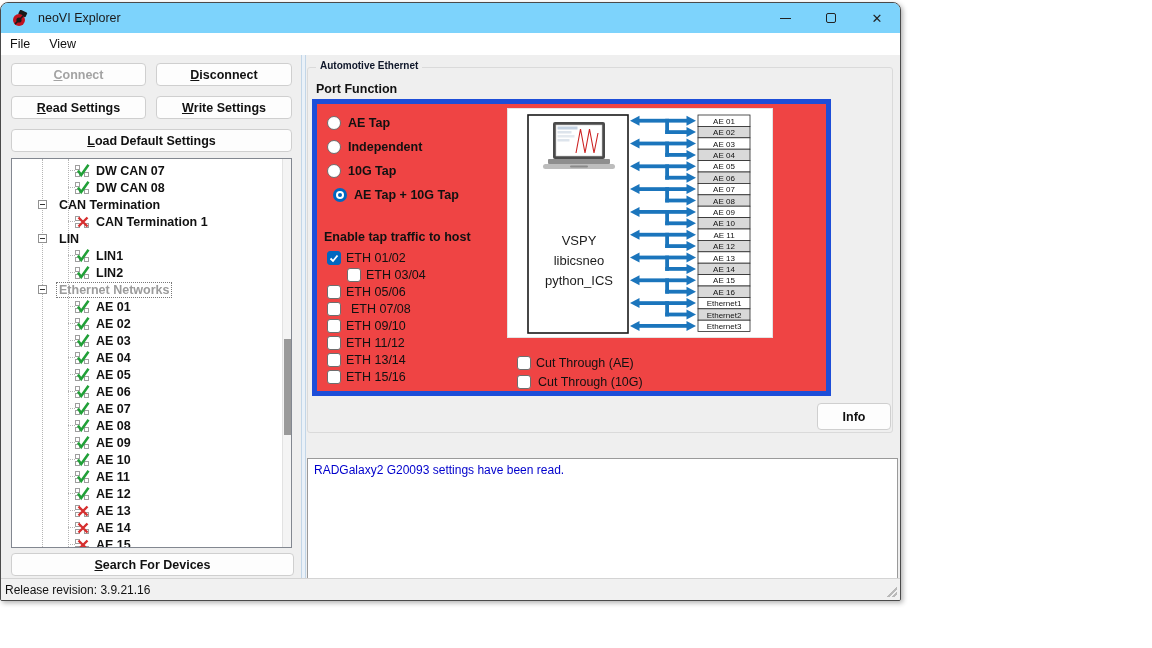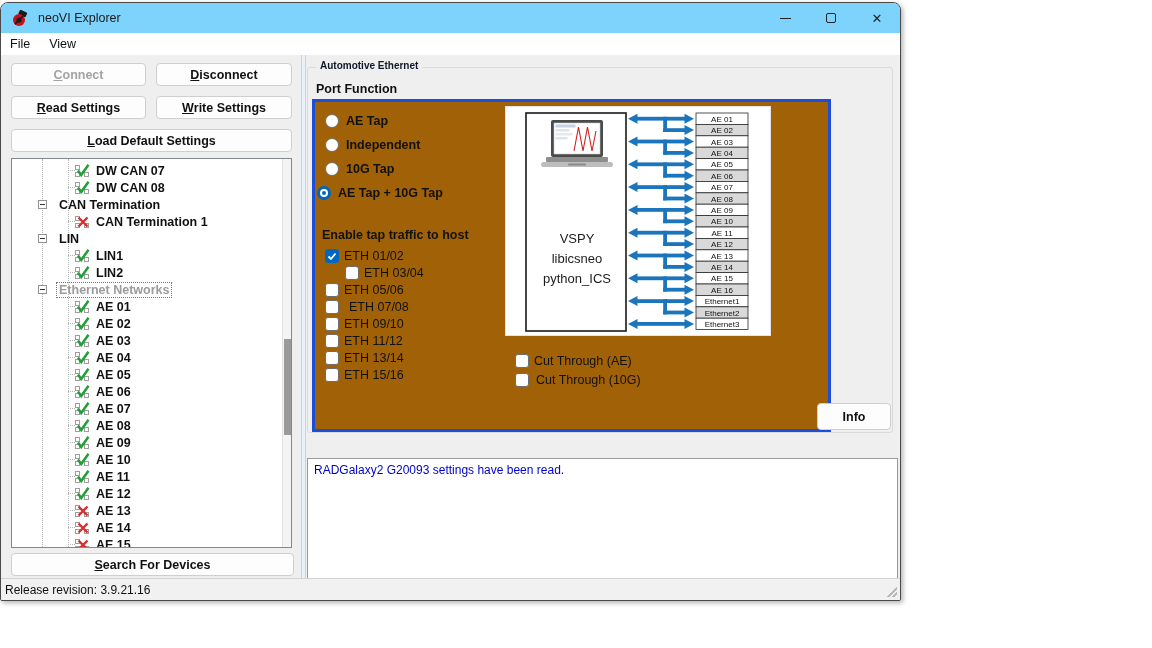--- a/index.html
+++ b/index.html
@@ -54,22 +54,22 @@
   .splitter { position:absolute; left:300px; top:0; bottom:0; width:5px; background:#eaf1f8;
               border-left:1px solid #c2d6e8; border-right:1px solid #c2d6e8; }
 
   
   .groupbox { position:absolute; left:306px; top:12px; width:586px; height:366px;
               border:1px solid #dadada; border-radius:3px; }
   .group-label { position:absolute; left:8px; top:-8px; background:#efefef; padding:0 4px;
                  font-size:10px; font-weight:bold; color:#0f172a; }
   .section-label { position:absolute; left:315px; top:27px; font-size:12.5px; font-weight:bold; color:#111; }
 
-  .inner-panel { position:absolute; left:311px; top:44px; width:519px; height:333px;
-                 border:3px solid #1d4ed8; background:#a16207; }
+  .inner-panel { position:absolute; left:311px; top:44px; width:519px; height:297px;
+                 border:5px solid #1d4ed8; background:#ef4444; }
 
   .opt-row { position:absolute; display:flex; align-items:center; gap:7px; height:16px; white-space:nowrap; }
   .opt-row .lbl-bold { font-size:12.5px; font-weight:bold; color:#111; }
   .opt-row .lbl { font-size:12.5px; color:#111; }
 
   .radio { width:14px; height:14px; border-radius:50%; border:1px solid #6e6e6e; background:#fff;
            position:relative; flex:0 0 auto; }
   .radio.on { border:none; background:var(--accent); }
   .radio.on::before { content:""; position:absolute; left:3px; top:3px; width:8px; height:8px;
                       border-radius:50%; background:#fff; }
@@ -379,21 +379,21 @@
                  <span class="lbl-bold">AE Tap</span>
             </div>
             <div class="opt-row" style="left: 10px; top: 35px; text-align: right;">
               <span class="radio"></span>
                  <span class="lbl-bold">Independent</span>
             </div>
             <div class="opt-row" style="left: 10px; top: 59px;">
               <span class="radio"></span>
                  <span class="lbl-bold">10G Tap</span>
             </div>
-            <div class="opt-row" style="left: 2px; top: 83px; justify-content: center;">
+            <div class="opt-row" style="left: 16px; top: 83px; justify-content: center;">
               <span class="radio on"></span>
                  <span class="lbl-bold">AE Tap + 10G Tap</span>
             </div>
           </div>
         <span class="tap-title">Enable tap traffic to host</span>
         <div>
             <div class="opt-row" style="left: 10px; top: 146px; gap: 5px;">
               <span class="checkbox on">
                 <svg width="10" height="9" viewBox="0 0 10 9">
                   <path d="M1.5 4.5 L4 7 L8.5 1.5" stroke="#fff" stroke-width="1.8" fill="none"></path>

